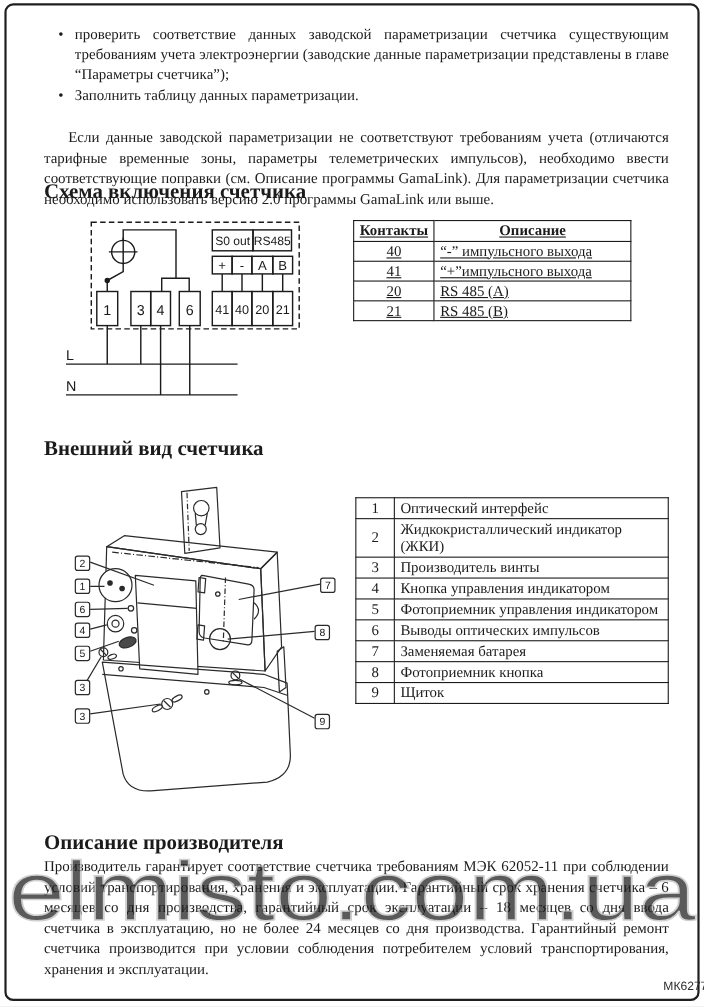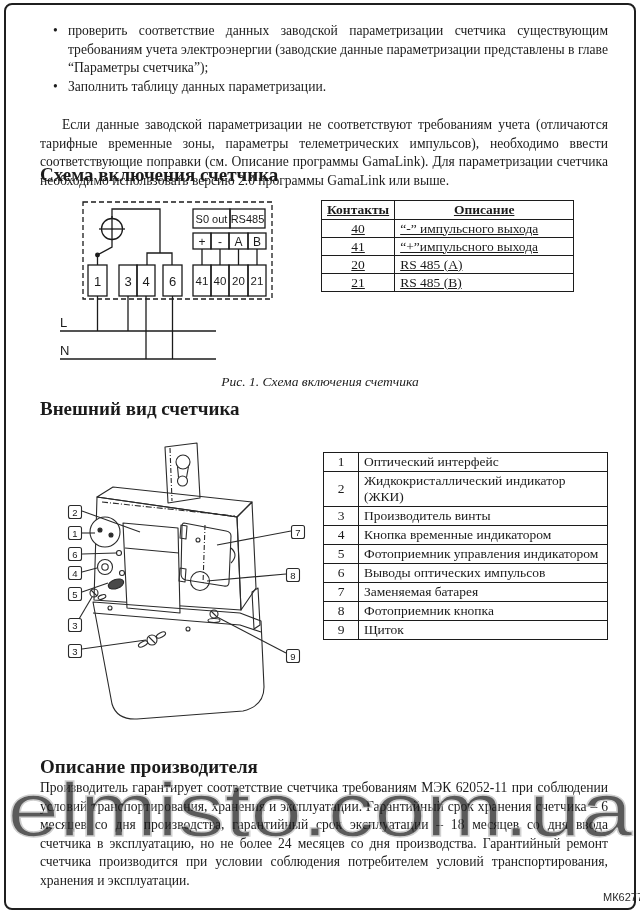--- a/index.html
+++ b/index.html
@@ -130,21 +130,20 @@
           <td class="num">20</td>
           <td>RS 485 (A)</td>
         </tr>
     <tr>
           <td class="num">21</td>
           <td>RS 485 (B)</td>
         </tr>
   </tbody>
     </table>
 
-  <div class="caption" style="top:374px;">Рис. 1. Схема включения счетчика</div>
 
   <h2 class="sec" style="top:399px;">Внешний вид счетчика</h2>
 
   <svg class="abs" style="left:55px;top:432px;" width="255" height="292" viewBox="0 0 255 292">
     <g fill="none" stroke="#2a2a2a" stroke-width="1.1" stroke-linejoin="round">
 
       <polygon points="110,15 142,11 145,66 113,71"></polygon>
       <line x1="115" y1="16" x2="117" y2="69" stroke-dasharray="5 2 1 2"></line>
       <circle cx="128" cy="30" r="7"></circle>
       <circle cx="127.5" cy="49" r="5"></circle>
@@ -247,21 +246,21 @@
     <tr>
           <td class="num">2</td>
           <td>Жидкокристаллический индикатор (ЖКИ)</td>
         </tr>
     <tr>
           <td class="num">3</td>
           <td>Производитель винты</td>
         </tr>
     <tr>
           <td class="num">4</td>
-          <td>Кнопка временные индикатором</td>
+          <td>Кнопка управления индикатором</td>
         </tr>
     <tr>
           <td class="num">5</td>
           <td>Фотоприемник управления индикатором</td>
         </tr>
     <tr>
           <td class="num">6</td>
           <td>Выводы оптических импульсов</td>
         </tr>
     <tr>

